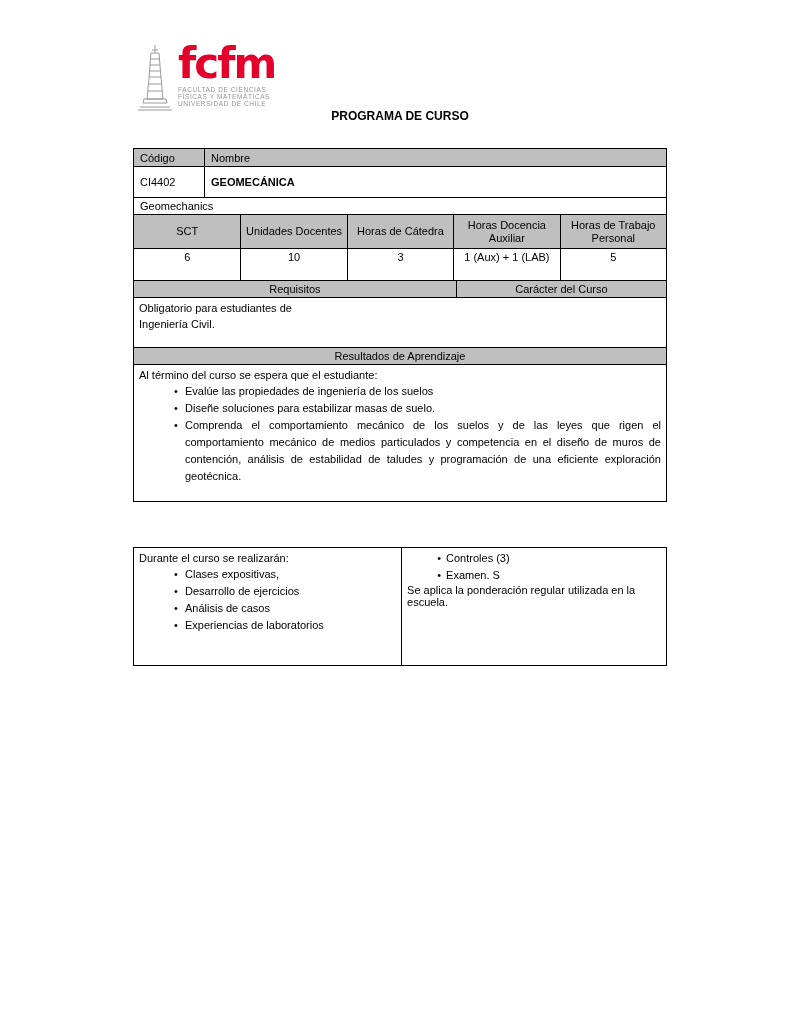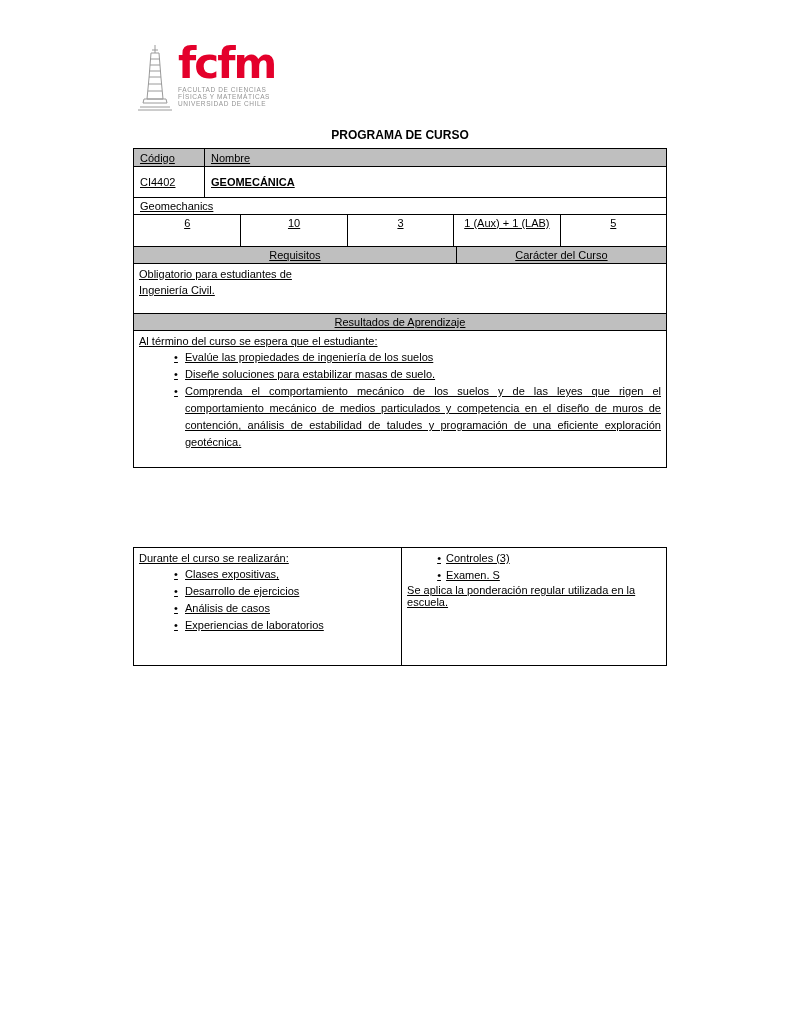--- a/index.html
+++ b/index.html
@@ -31,40 +31,40 @@
     letter-spacing: 0.6px;
     color: #949494;
     line-height: 7px;
     text-transform: uppercase;
     white-space: nowrap;
   }
 
   
   .title {
     position: absolute;
-    top: 128px;
+    top: 109px;
     left: 0;
     width: 800px;
     text-align: center;
     font-weight: bold;
     font-size: 12px;
   }
 
   
   .tbl {
     position: absolute;
     left: 133px;
     width: 534px;
     border: 1px solid #000;
     font-size: 11px;
   }
   .tbl1 { top: 148px; }
   .tbl2 { top: 547px; }
 
-  .row { display: flex; border-top: 1px solid #000; text-decoration: underline; }
+  .row { display: flex; border-top: 1px solid #000; }
   .row:first-child { border-top: none; }
   .cell {
     border-left: 1px solid #000000;
     padding: 1px 6px;
     display: flex;
     align-items: center;
     overflow: hidden;
   }
   .cell:first-child { border-left: none; }
   .gray { background: #bfbfbf; }
@@ -151,20 +151,27 @@
     <div class="row r-code-val">
       <div class="cell c-small">CI4402</div>
       <div class="cell c-rest bold">GEOMECÁNICA</div>
     </div>
 
 
     <div class="row r-ingles-v">
       <div class="cell c-rest">Geomechanics</div>
     </div>
 
+    <div class="row r-hours-h">
+      <div class="cell gray c-fifth hours-head">SCT</div>
+      <div class="cell gray c-fifth hours-head">Unidades Docentes</div>
+      <div class="cell gray c-fifth hours-head">Horas de Cátedra</div>
+      <div class="cell gray c-fifth hours-head">Horas Docencia Auxiliar</div>
+      <div class="cell gray c-fifth hours-head">Horas de Trabajo Personal</div>
+    </div>
 
     <div class="row r-hours-v">
       <div class="cell c-fifth top-center">6</div>
       <div class="cell c-fifth top-center">10</div>
       <div class="cell c-fifth top-center">3</div>
       <div class="cell c-fifth top-center">1 (Aux) + 1 (LAB)</div>
       <div class="cell c-fifth top-center">5</div>
     </div>
 
     <div class="row r-req-h">

